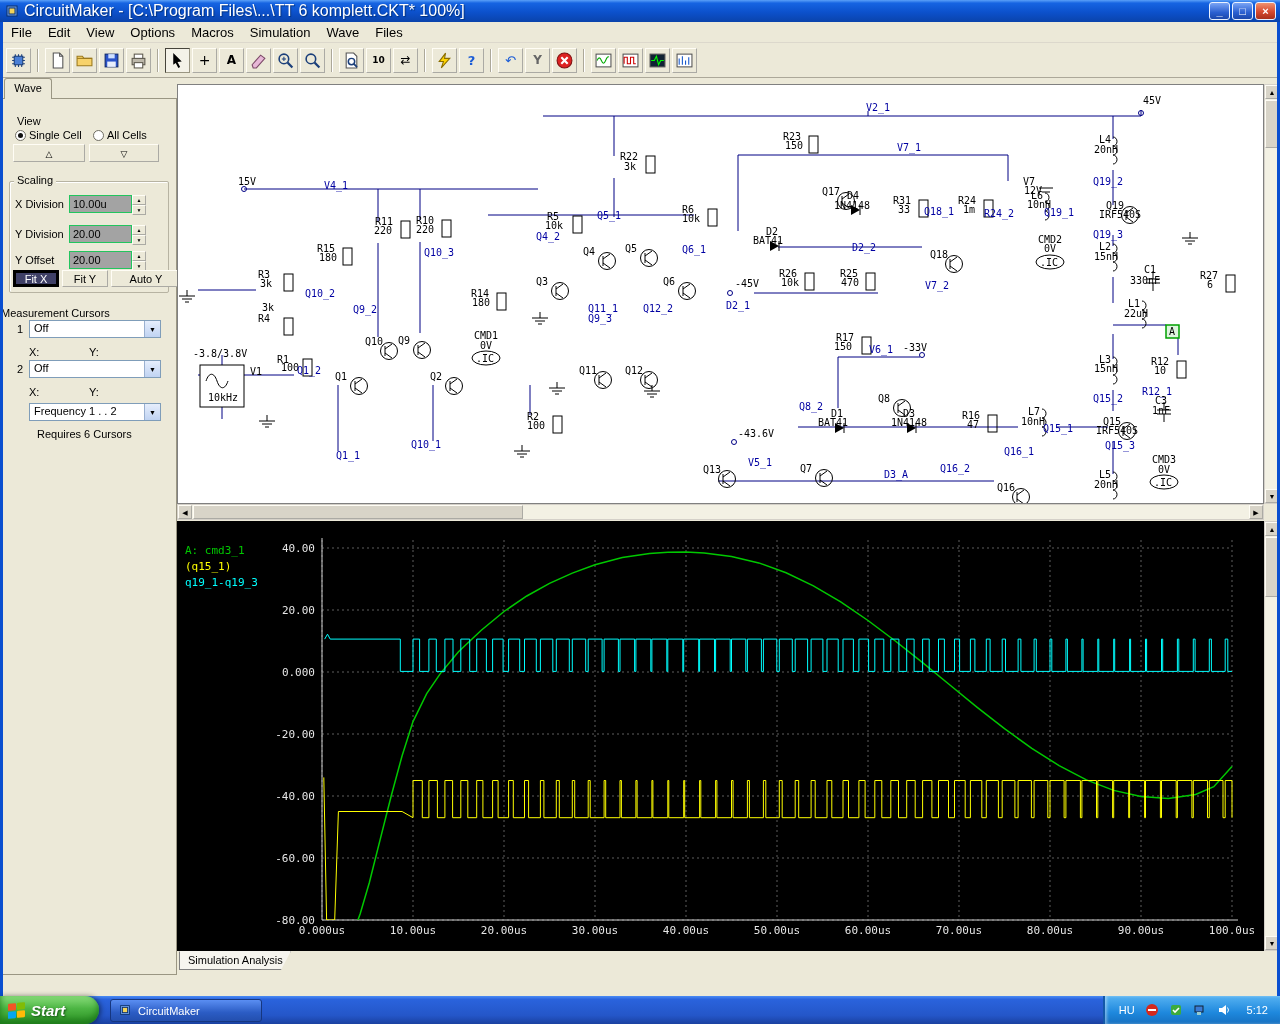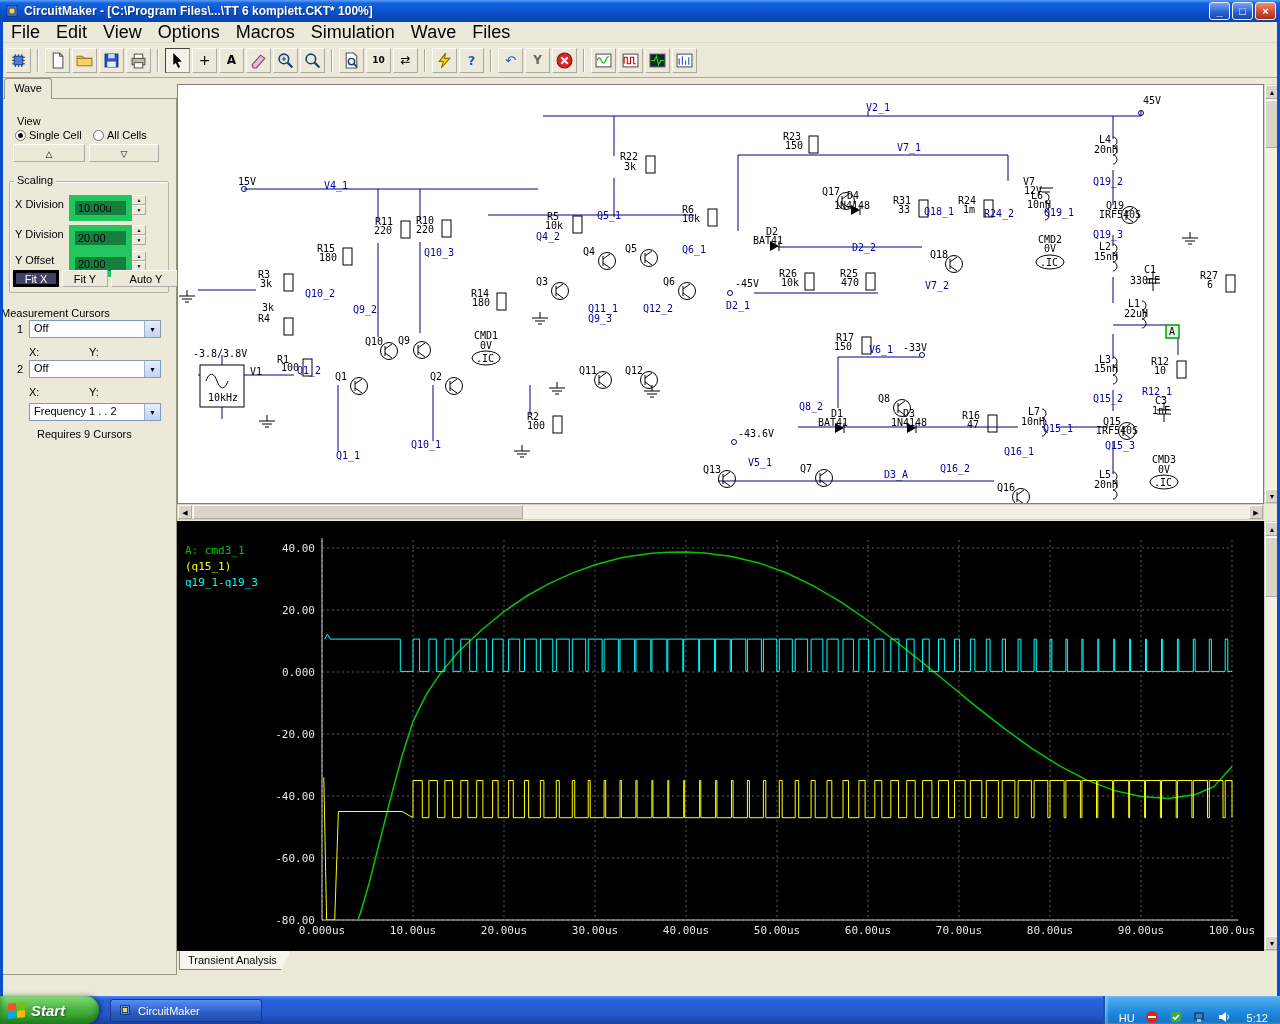--- a/index.html
+++ b/index.html
@@ -4,27 +4,27 @@
 <style>
   *{margin:0;padding:0;box-sizing:border-box}
   html,body{width:1280px;height:1024px;overflow:hidden}
   body{font-family:"Liberation Sans",sans-serif;background:#ece9d8;position:relative}
   .abs{position:absolute}
   
   .sideborder{position:absolute;top:0;width:3px;height:996px;background:#0a4fd0;z-index:50}
   
   #titlebar{left:0;top:0;width:1280px;height:22px;display:flex;align-items:center;gap:4px;padding:0 4px;
     background:linear-gradient(180deg,#5ba0f8 0%,#1664e2 14%,#0c51cc 55%,#0a43ab 100%);z-index:60}
-  .title-text{color:#fff;font-weight:bold;font-size:12px;flex:1;text-shadow:1px 1px 1px #00317e;white-space:nowrap;overflow:hidden}
+  .title-text{color:#fff;font-weight:normal;font-size:16px;flex:1;text-shadow:1px 1px 1px #00317e;white-space:nowrap;overflow:hidden}
   .winbtn{width:21px;height:18px;border-radius:3px;border:1px solid #eaf2ff;display:flex;align-items:center;justify-content:center;
     color:#fff;font-size:11px;font-weight:bold;line-height:1}
   .winbtn.min,.winbtn.max{background:linear-gradient(180deg,#7aa4f5,#2a5fd0 60%,#1c48ab)}
   .winbtn.close{background:linear-gradient(180deg,#f0926f,#d6492f 55%,#a8301c)}
   
-  #menubar{left:3px;top:22px;width:1274px;height:21px;display:flex;align-items:center;background:#ece9d8;font-size:18px;
+  #menubar{left:3px;top:22px;width:1274px;height:21px;display:flex;align-items:center;background:#ece9d8;font-size:13px;
     border-bottom:1px solid #dcd8cc}
   .menu-item{padding:3px 8px;color:#000}
   
   #toolbar{left:3px;top:43px;width:1274px;height:35px;display:flex;align-items:center;gap:2px;padding:0 3px;background:#ece9d8;
     border-bottom:1px solid #aca899}
   .tbtn{width:25px;height:25px;background:#ece9d8;border:1px outset #fffdf5;display:flex;align-items:center;justify-content:center;padding:2px}
   .tbtn.pressed{border:1px inset #9a9683;background:#f4f2e8}
   .tbtn svg{width:17px;height:17px}
   .tbtn .g{font-family:"DejaVu Sans",sans-serif;font-size:12px;line-height:1}
   .tsep{width:2px;height:23px;border-left:1px solid #aca899;border-right:1px solid #fff;margin:0 4px}
@@ -32,21 +32,21 @@
   
   #wavepanel{left:0;top:78px;width:177px;height:897px;background:#ece9d8;font-size:11px}
   .panel-tab{position:absolute;left:4px;top:0;width:48px;height:21px;background:#ece9d8;border:1px solid #9a9683;border-bottom:none;
     border-radius:3px 3px 0 0;text-align:center;line-height:19px;z-index:2}
   .panel-body{position:absolute;left:0;top:20px;right:0;bottom:0;border:1px solid #9a9683;background:#ece9d8}
   .plbl{position:absolute;white-space:nowrap}
   .radio{position:absolute;width:11px;height:11px;border:1px solid #6f6d63;border-radius:50%;background:#fff}
   .radio.checked::after{content:"";position:absolute;left:2px;top:2px;width:5px;height:5px;border-radius:50%;background:#111}
   .xpbtn{position:absolute;border:1px outset #fffdf5;background:#ece9d8;font:11px "Liberation Sans",sans-serif;text-align:center}
   .xpbtn.dark{background:#3f4066;color:#fff;border:3px solid #000000}
-  .tin{position:absolute;height:26px;border:6px solid #22c55e;background:#15803d;font:11px "Liberation Sans",sans-serif;padding:1px 3px}
+  .tin{position:absolute;height:18px;border:1px solid #22c55e;background:#a3a3a3;font:11px "Liberation Sans",sans-serif;padding:1px 3px}
   .spin{position:absolute;width:14px;height:18px;display:flex;flex-direction:column}
   .spin i{flex:1;font-style:normal;font-size:5px;line-height:8px;text-align:center;border:1px outset #fffdf5;background:#ece9d8}
   .group{position:absolute;border:1px solid #b7b3a2;border-radius:2px;box-shadow:1px 1px 0 #fff inset}
   .glabel{background:#ece9d8;padding:0 3px}
   .combo{position:absolute;height:18px;border:1px solid #7f9db9;background:#fff;display:flex}
   .combo .val{flex:1;padding:1px 4px;overflow:hidden;white-space:nowrap}
   .combo .dbtn{width:16px;display:flex;align-items:center;justify-content:center;font-size:7px;
     background:linear-gradient(180deg,#e6eefc,#c0d3f2);border-left:1px solid #9ab0d0}
   
   #schematic{left:177px;top:84px;width:1087px;height:420px;background:#fff;border:1px solid #808080;overflow:hidden}
@@ -62,21 +62,21 @@
   #taskbar{left:0;top:996px;width:1280px;height:28px;background:linear-gradient(180deg,#4a8cf5 0%,#2a63dd 12%,#2456c8 70%,#1a41a0 100%);z-index:70}
   .startbtn{position:absolute;left:0;top:0;height:28px;width:99px;display:flex;align-items:center;gap:6px;padding-left:8px;
     background:linear-gradient(180deg,#8ade7c,#4cb543 45%,#2f9426);border-radius:0 14px 14px 0;color:#fff;font-weight:bold;
     font-style:italic;font-size:15px;text-shadow:1px 1px 2px #145312;box-shadow:2px 0 5px rgba(0,0,0,.45), inset 0 -4px 7px #1c7a1a}
   .flag{position:relative;width:17px;height:15px;display:grid;grid-template-columns:8px 8px;grid-template-rows:7px 7px;gap:1px;transform:skewY(-6deg)}
   .flag i{display:block;border-radius:1px}
   .f1{background:#f35325}.f2{background:#81bc06}.f3{background:#05a6f0}.f4{background:#ffba08}
   .taskitem{position:absolute;left:110px;top:3px;width:152px;height:23px;display:flex;align-items:center;gap:6px;padding:0 7px;
     background:linear-gradient(180deg,#5a8ef2,#2b5cc4 60%,#234fae);border:1px solid #16367f;border-radius:3px;color:#fff;font-size:11px}
   .taskitem svg{width:14px;height:14px}
-  .tray{position:absolute;right:0;top:0;height:28px;display:flex;align-items:flex-end;gap:10px;padding:0 12px 0 14px;color:#fff;font-size:11px;
+  .tray{position:absolute;right:0;top:0;height:28px;display:flex;align-items:center;gap:10px;padding:0 12px 0 14px;color:#fff;font-size:11px;
     background:linear-gradient(180deg,#55b2f2,#1e88dd 60%,#1670c0);border-left:2px solid #1358a8;box-shadow:inset 2px 0 3px rgba(255,255,255,.4)}
   .tico svg{width:14px;height:14px;display:block}
   .time{margin-left:6px}
 </style>
 </head>
 <body>
 
 <div class="sideborder" style="left:0"></div>
 <div class="sideborder" style="left:1277px"></div>
 
@@ -332,21 +332,21 @@
       <span class="val">Off</span>
       <span class="dbtn">▼</span>
     </div>
     <span class="plbl" style="left:28px;top:287px">X:</span>
     <span class="plbl" style="left:88px;top:287px">Y:</span>
 
     <div class="combo" style="left:28px;top:304px;width:132px">
       <span class="val">Frequency 1 . . 2</span>
       <span class="dbtn">▼</span>
     </div>
-    <span class="plbl" style="left:36px;top:329px">Requires 9 Cursors</span>
+    <span class="plbl" style="left:36px;top:329px">Requires 6 Cursors</span>
   </div>
 </div>
 
 <div class="abs" id="schematic"><svg viewBox="0 0 1087 420" width="1087" height="420" font-family="DejaVu Sans Mono, monospace" font-size="10">
       <g stroke="#000084" stroke-width="1">
         <line x1="66" y1="104" x2="146" y2="104"></line>
         <line x1="146" y1="104" x2="360" y2="104"></line>
         <line x1="200" y1="104" x2="200" y2="136"></line>
         <line x1="242" y1="104" x2="242" y2="135"></line>
         <line x1="200" y1="158" x2="200" y2="252"></line>
@@ -711,21 +711,21 @@
       <text x="8" y="49" fill="#ffff00">(q15_1)</text>
       <text x="8" y="65" fill="#00ffff">q19_1-q19_3</text>
     </svg></div>
 
 <div class="abs sb" style="left:1264px;top:521px;width:16px;height:430px">
   <span class="sbtn" style="left:0;top:0">▲</span>
   <span class="sthumb" style="left:0;top:15px;width:14px;height:60px"></span>
   <span class="sbtn" style="left:0;bottom:0">▼</span>
 </div>
 
-<div class="abs" id="ta-tab"><span>Transient Analysis</span></div>
+<div class="abs" id="ta-tab"><span>Simulation Analysis</span></div>
 
 <div class="abs" id="taskbar">
   <div class="startbtn">
     <span class="flag">
         <i class="f1"></i>
         <i class="f2"></i>
         <i class="f3"></i>
         <i class="f4"></i>
       </span>
     <span>Start</span>

